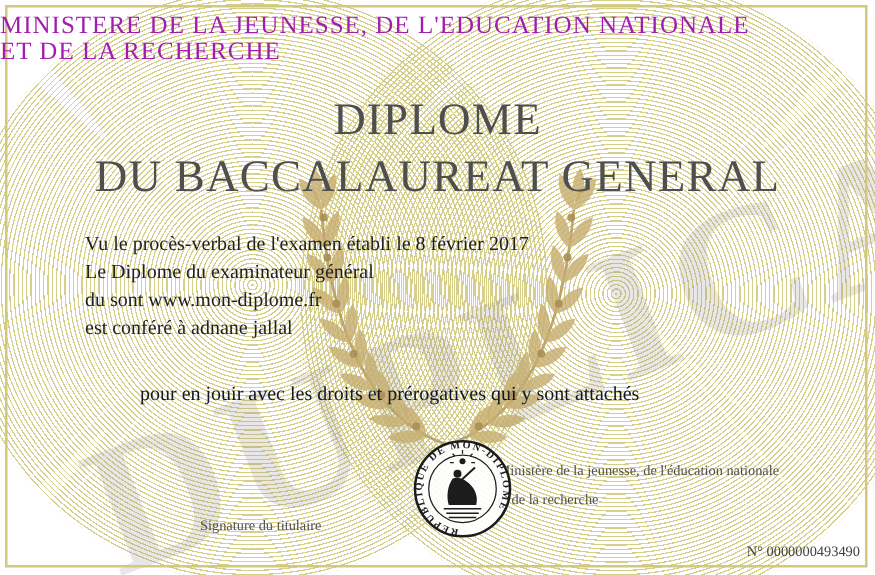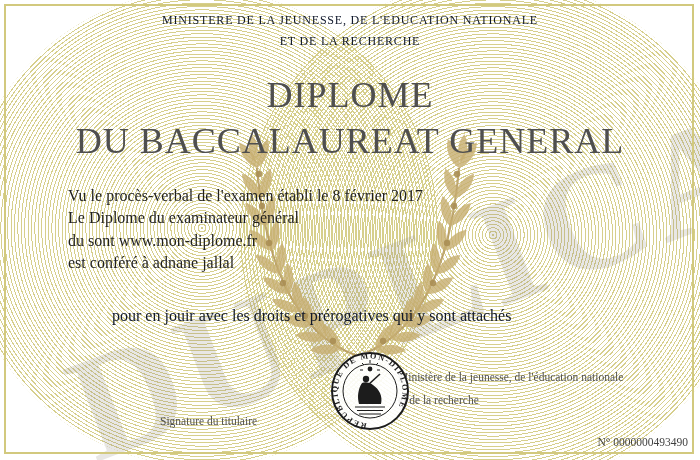--- a/index.html
+++ b/index.html
@@ -23,22 +23,22 @@
   .guilloche.right{left:238px;top:-20px;width:510px;height:510px;}
   .watermark{
     position:absolute;left:50px;top:345px;z-index:1;
     font-size:150px;font-weight:bold;letter-spacing:6px;white-space:nowrap;
     color:#8f8a7f;opacity:.20;transform:rotate(-21deg);transform-origin:0 0;
     line-height:1;
   }
   .laurel{position:absolute;left:233px;top:128px;z-index:2;}
   .seal{position:absolute;left:328px;top:349px;z-index:3;}
   .hdr{
-    position:absolute;left:0;top:10px;width:100%;text-align:center;z-index:5;
-    color:#0f172a;font-size:12px;letter-spacing:.8px;line-height:21px;
+    position:absolute;left:0;top:10px;width:100%;text-align:left;z-index:5;
+    color:#a21caf;font-size:20px;letter-spacing:.8px;line-height:21px;
   }
   .title{
     position:absolute;left:0;top:72px;width:100%;text-align:center;z-index:5;
     color:#4f4f4f;font-size:36px;letter-spacing:1px;line-height:46px;
   }
   .body-block{
     position:absolute;left:68px;top:185px;z-index:5;
     color:#1f1f1f;font-size:16px;line-height:22.3px;white-space:nowrap;
   }
   .closing{

